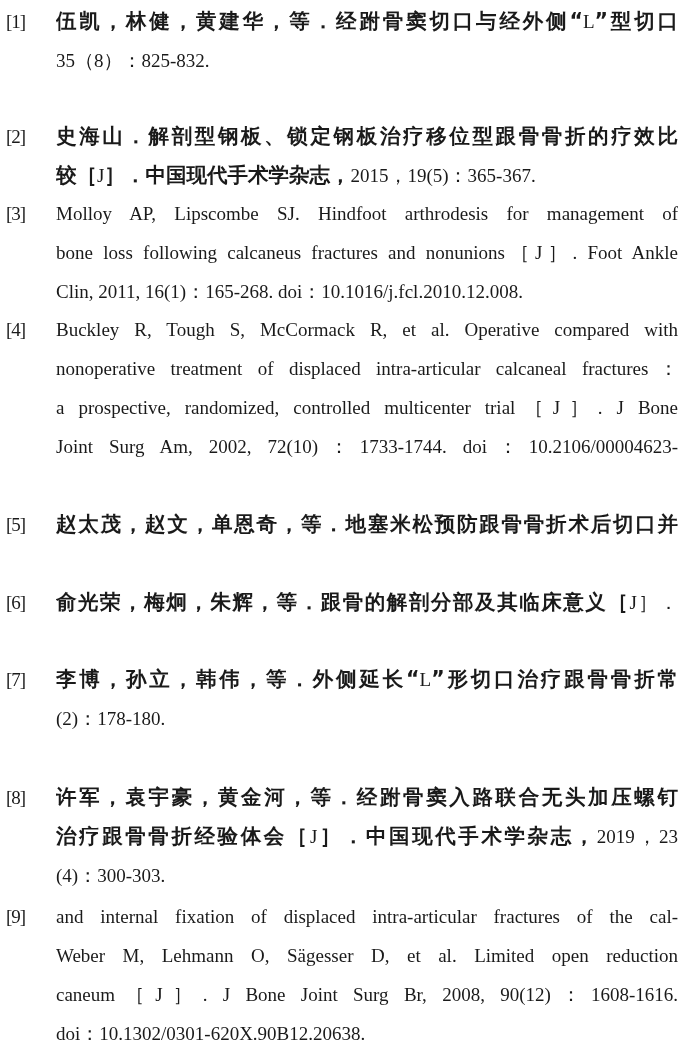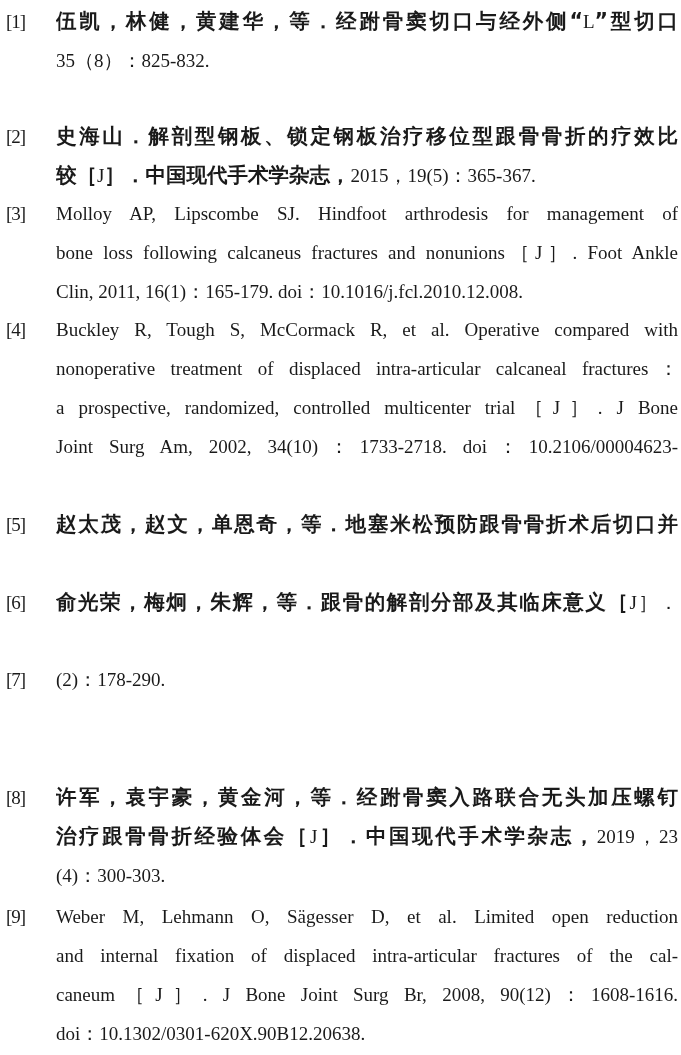--- a/index.html
+++ b/index.html
@@ -44,60 +44,61 @@
       <div class="ref-body">
         <span class="line j"><span class="zh">史海山．解剖型钢板、锁定钢板治疗移位型跟骨骨折的疗效比</span></span>
         <span class="line"><span class="zh">较［</span><span class="en">J</span><span class="zh">］．中国现代手术学杂志，</span><span class="en">2015</span><span class="en">，</span><span class="en">19(5)</span><span class="en">：</span><span class="en">365-367.</span></span>
       </div>
     </div>
     <div class="ref" style="top: 194px;">
       <span class="ref-num">[3]</span>
       <div class="ref-body">
         <span class="line j"><span class="en">Molloy AP, Lipscombe SJ. Hindfoot arthrodesis for management of</span></span>
         <span class="line j"><span class="en">bone loss following calcaneus fractures and nonunions</span><span class="en">［</span><span class="en">J</span><span class="en">］</span><span class="en">. Foot Ankle</span></span>
-        <span class="line"><span class="en">Clin, 2011, 16(1)</span><span class="en">：</span><span class="en">165-179. doi</span><span class="en">：</span><span class="en">10.1016/j.fcl.2010.12.008.</span></span>
+        <span class="line"><span class="en">Clin, 2011, 16(1)</span><span class="en">：</span><span class="en">165-268. doi</span><span class="en">：</span><span class="en">10.1016/j.fcl.2010.12.008.</span></span>
       </div>
     </div>
     <div class="ref" style="top: 310px;">
       <span class="ref-num">[4]</span>
       <div class="ref-body">
         <span class="line j"><span class="en">Buckley R, Tough S, McCormack R, et al. Operative compared with</span></span>
         <span class="line j"><span class="en">nonoperative treatment of displaced intra-articular calcaneal fractures</span><span class="en">：</span></span>
         <span class="line j"><span class="en">a prospective, randomized, controlled multicenter trial</span><span class="en">［</span><span class="en">J</span><span class="en">］</span><span class="en">. J Bone</span></span>
-        <span class="line j"><span class="en">Joint Surg Am, 2002, 34(10)</span><span class="en">：</span><span class="en">1733-2718. doi</span><span class="en">：</span><span class="en">10.2106/00004623-</span></span>
+        <span class="line j"><span class="en">Joint Surg Am, 2002, 72(10)</span><span class="en">：</span><span class="en">1733-1744. doi</span><span class="en">：</span><span class="en">10.2106/00004623-</span></span>
       </div>
     </div>
     <div class="ref" style="top: 505px;">
       <span class="ref-num">[5]</span>
       <div class="ref-body">
         <span class="line j"><span class="zh">赵太茂，赵文，单恩奇，等．地塞米松预防跟骨骨折术后切口并</span></span>
       </div>
     </div>
     <div class="ref" style="top: 583px;">
       <span class="ref-num">[6]</span>
       <div class="ref-body">
         <span class="line j"><span class="zh">俞光荣，梅炯，朱辉，等．跟骨的解剖分部及其临床意义［</span><span class="en">J</span><span class="en">］．</span></span>
       </div>
     </div>
     <div class="ref" style="top: 660px;">
       <span class="ref-num">[7]</span>
       <div class="ref-body">
-        <span class="line"><span class="en">(2)</span><span class="en">：</span><span class="en">178-290.</span></span>
+        <span class="line j"><span class="zh">李博，孙立，韩伟，等．外侧延长“</span><span class="en">L</span><span class="zh">”形切口治疗跟骨骨折常</span></span>
+        <span class="line"><span class="en">(2)</span><span class="en">：</span><span class="en">178-180.</span></span>
       </div>
     </div>
     <div class="ref" style="top: 778px;">
       <span class="ref-num">[8]</span>
       <div class="ref-body">
         <span class="line j"><span class="zh">许军，袁宇豪，黄金河，等．经跗骨窦入路联合无头加压螺钉</span></span>
         <span class="line j"><span class="zh">治疗跟骨骨折经验体会［</span><span class="en">J</span><span class="zh">］．中国现代手术学杂志，</span><span class="en">2019</span><span class="en">，</span><span class="en">23</span></span>
         <span class="line"><span class="en">(4)</span><span class="en">：</span><span class="en">300-303.</span></span>
       </div>
     </div>
     <div class="ref" style="top: 897px;">
       <span class="ref-num">[9]</span>
       <div class="ref-body">
+        <span class="line j"><span class="en">and internal fixation of displaced intra-articular fractures of the cal-</span></span>
         <span class="line j"><span class="en">Weber M, Lehmann O, Sägesser D, et al. Limited open reduction</span></span>
-        <span class="line j"><span class="en">and internal fixation of displaced intra-articular fractures of the cal-</span></span>
         <span class="line j"><span class="en">caneum</span><span class="en">［</span><span class="en">J</span><span class="en">］</span><span class="en">. J Bone Joint Surg Br, 2008, 90(12)</span><span class="en">：</span><span class="en">1608-1616.</span></span>
         <span class="line"><span class="en">doi</span><span class="en">：</span><span class="en">10.1302/0301-620X.90B12.20638.</span></span>
       </div>
     </div>
   </div>
 
 </body></html>

